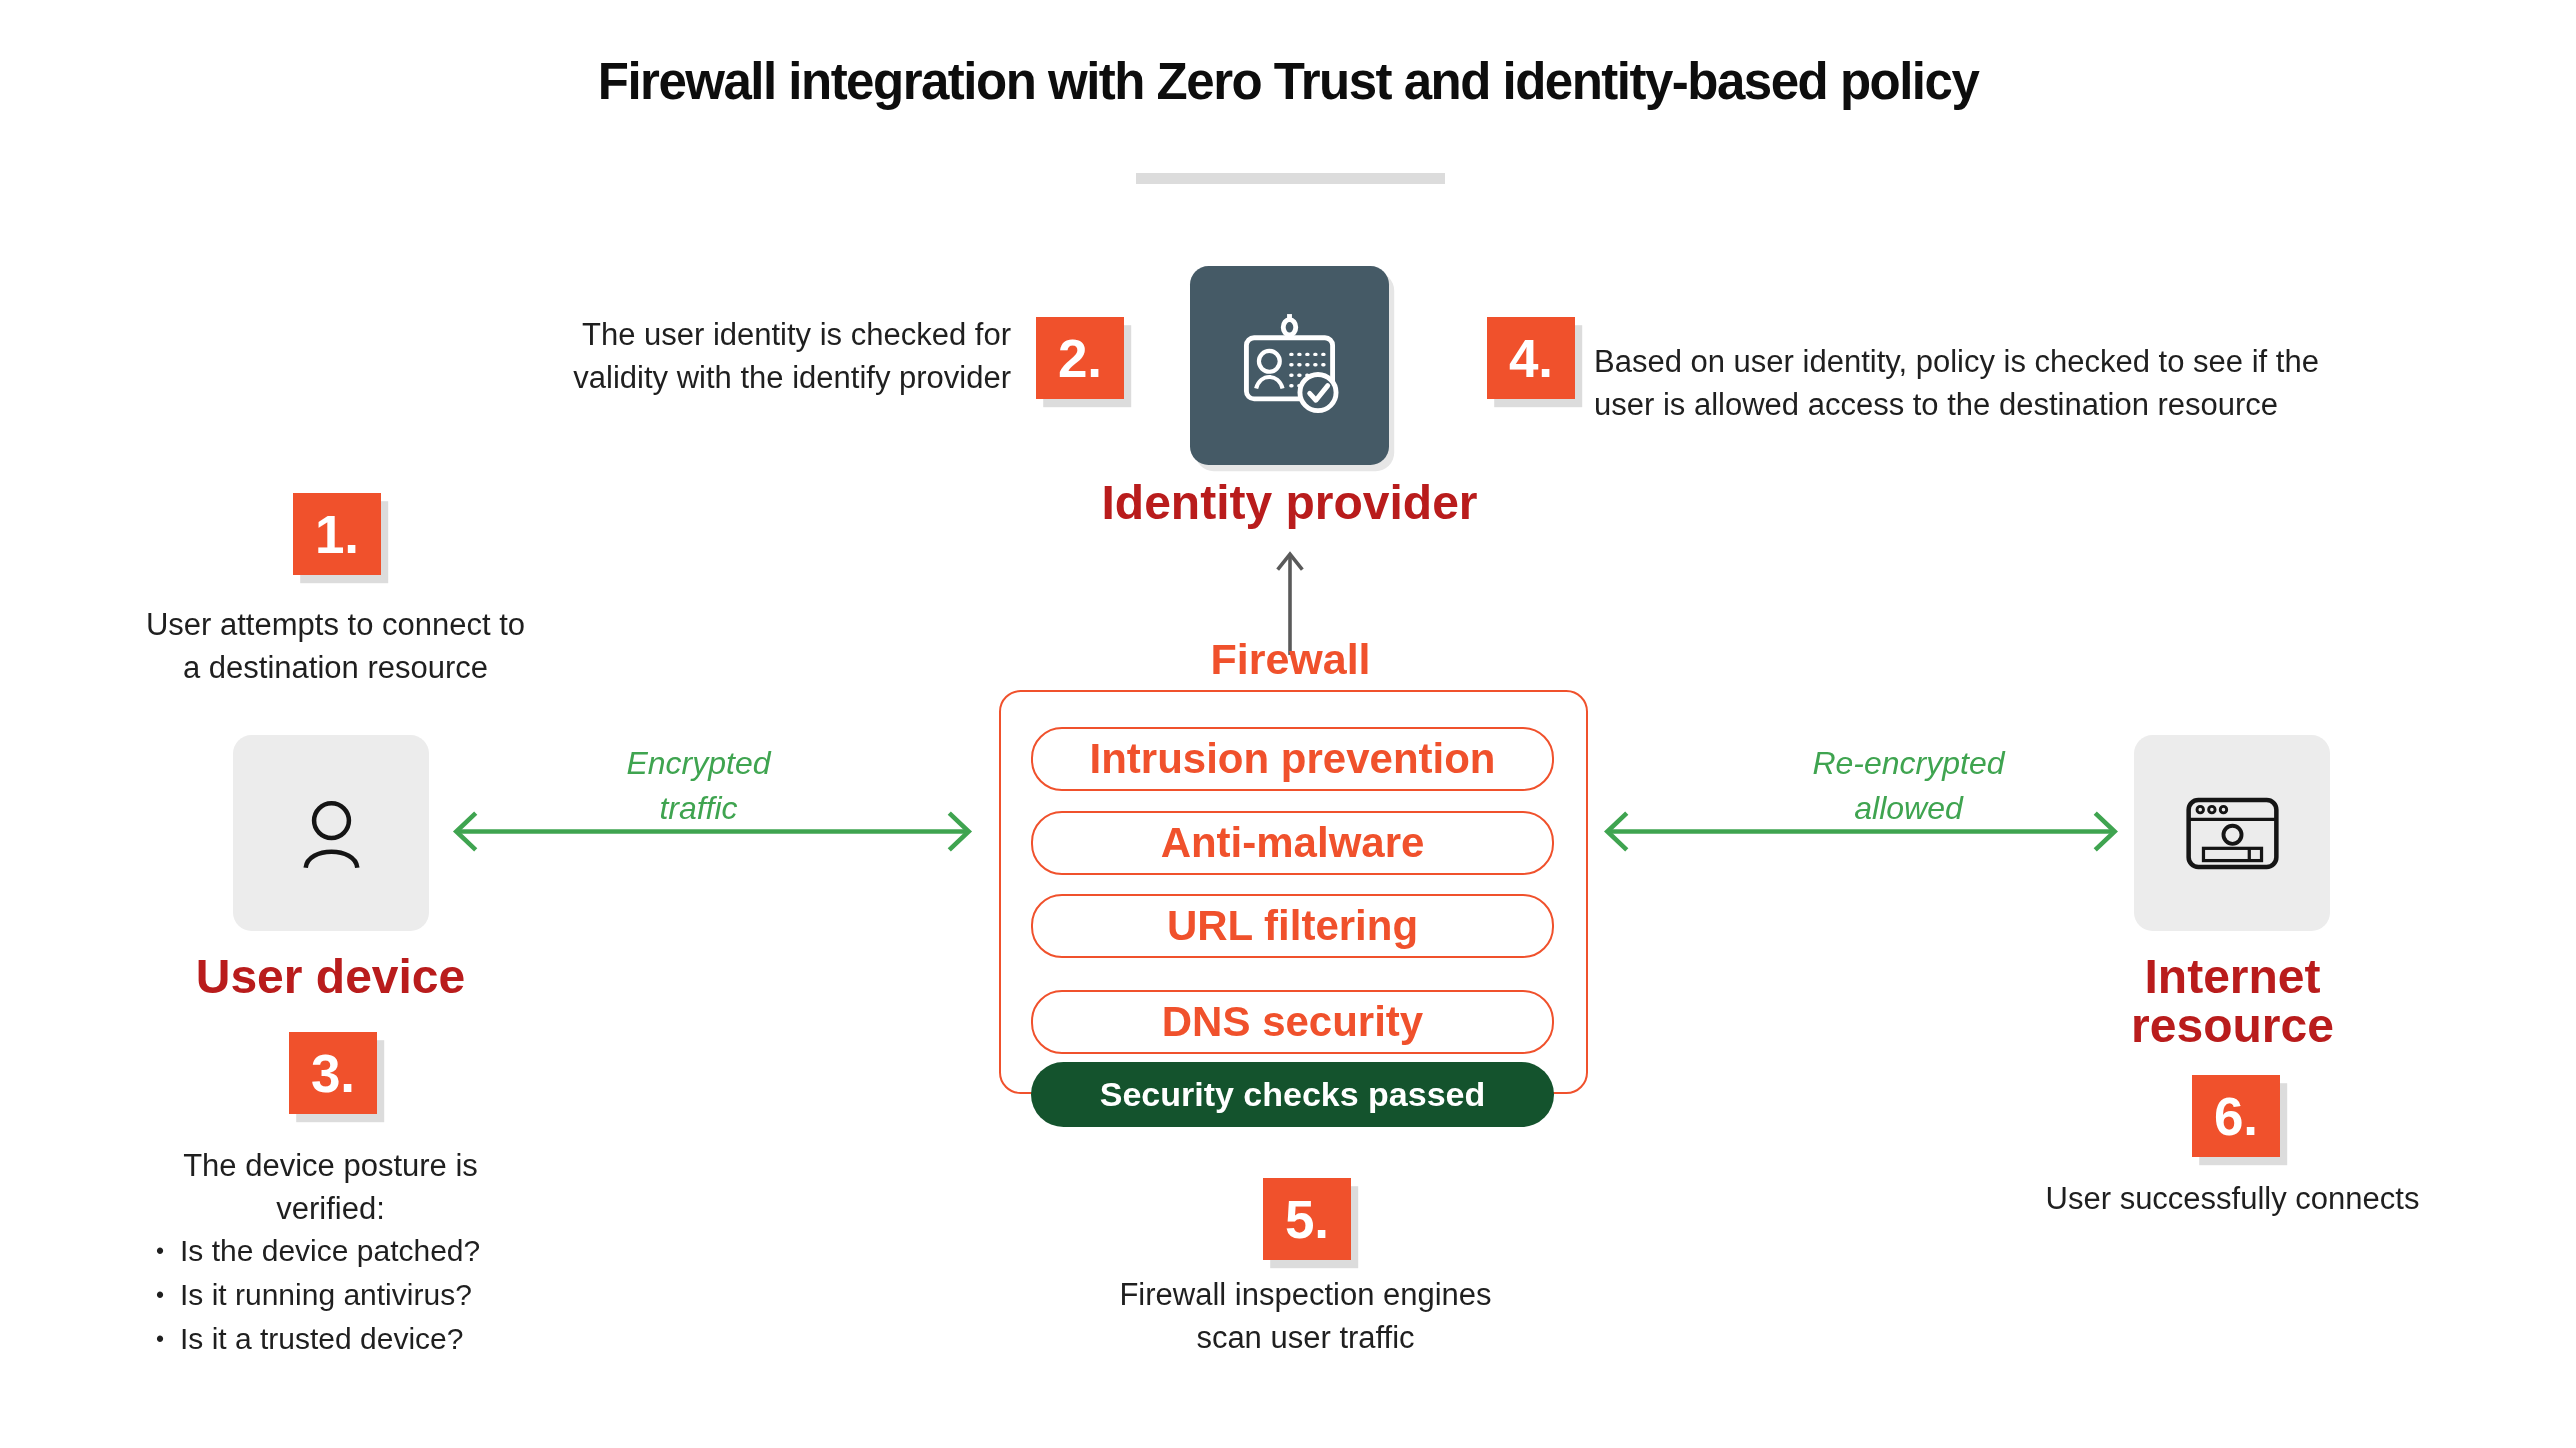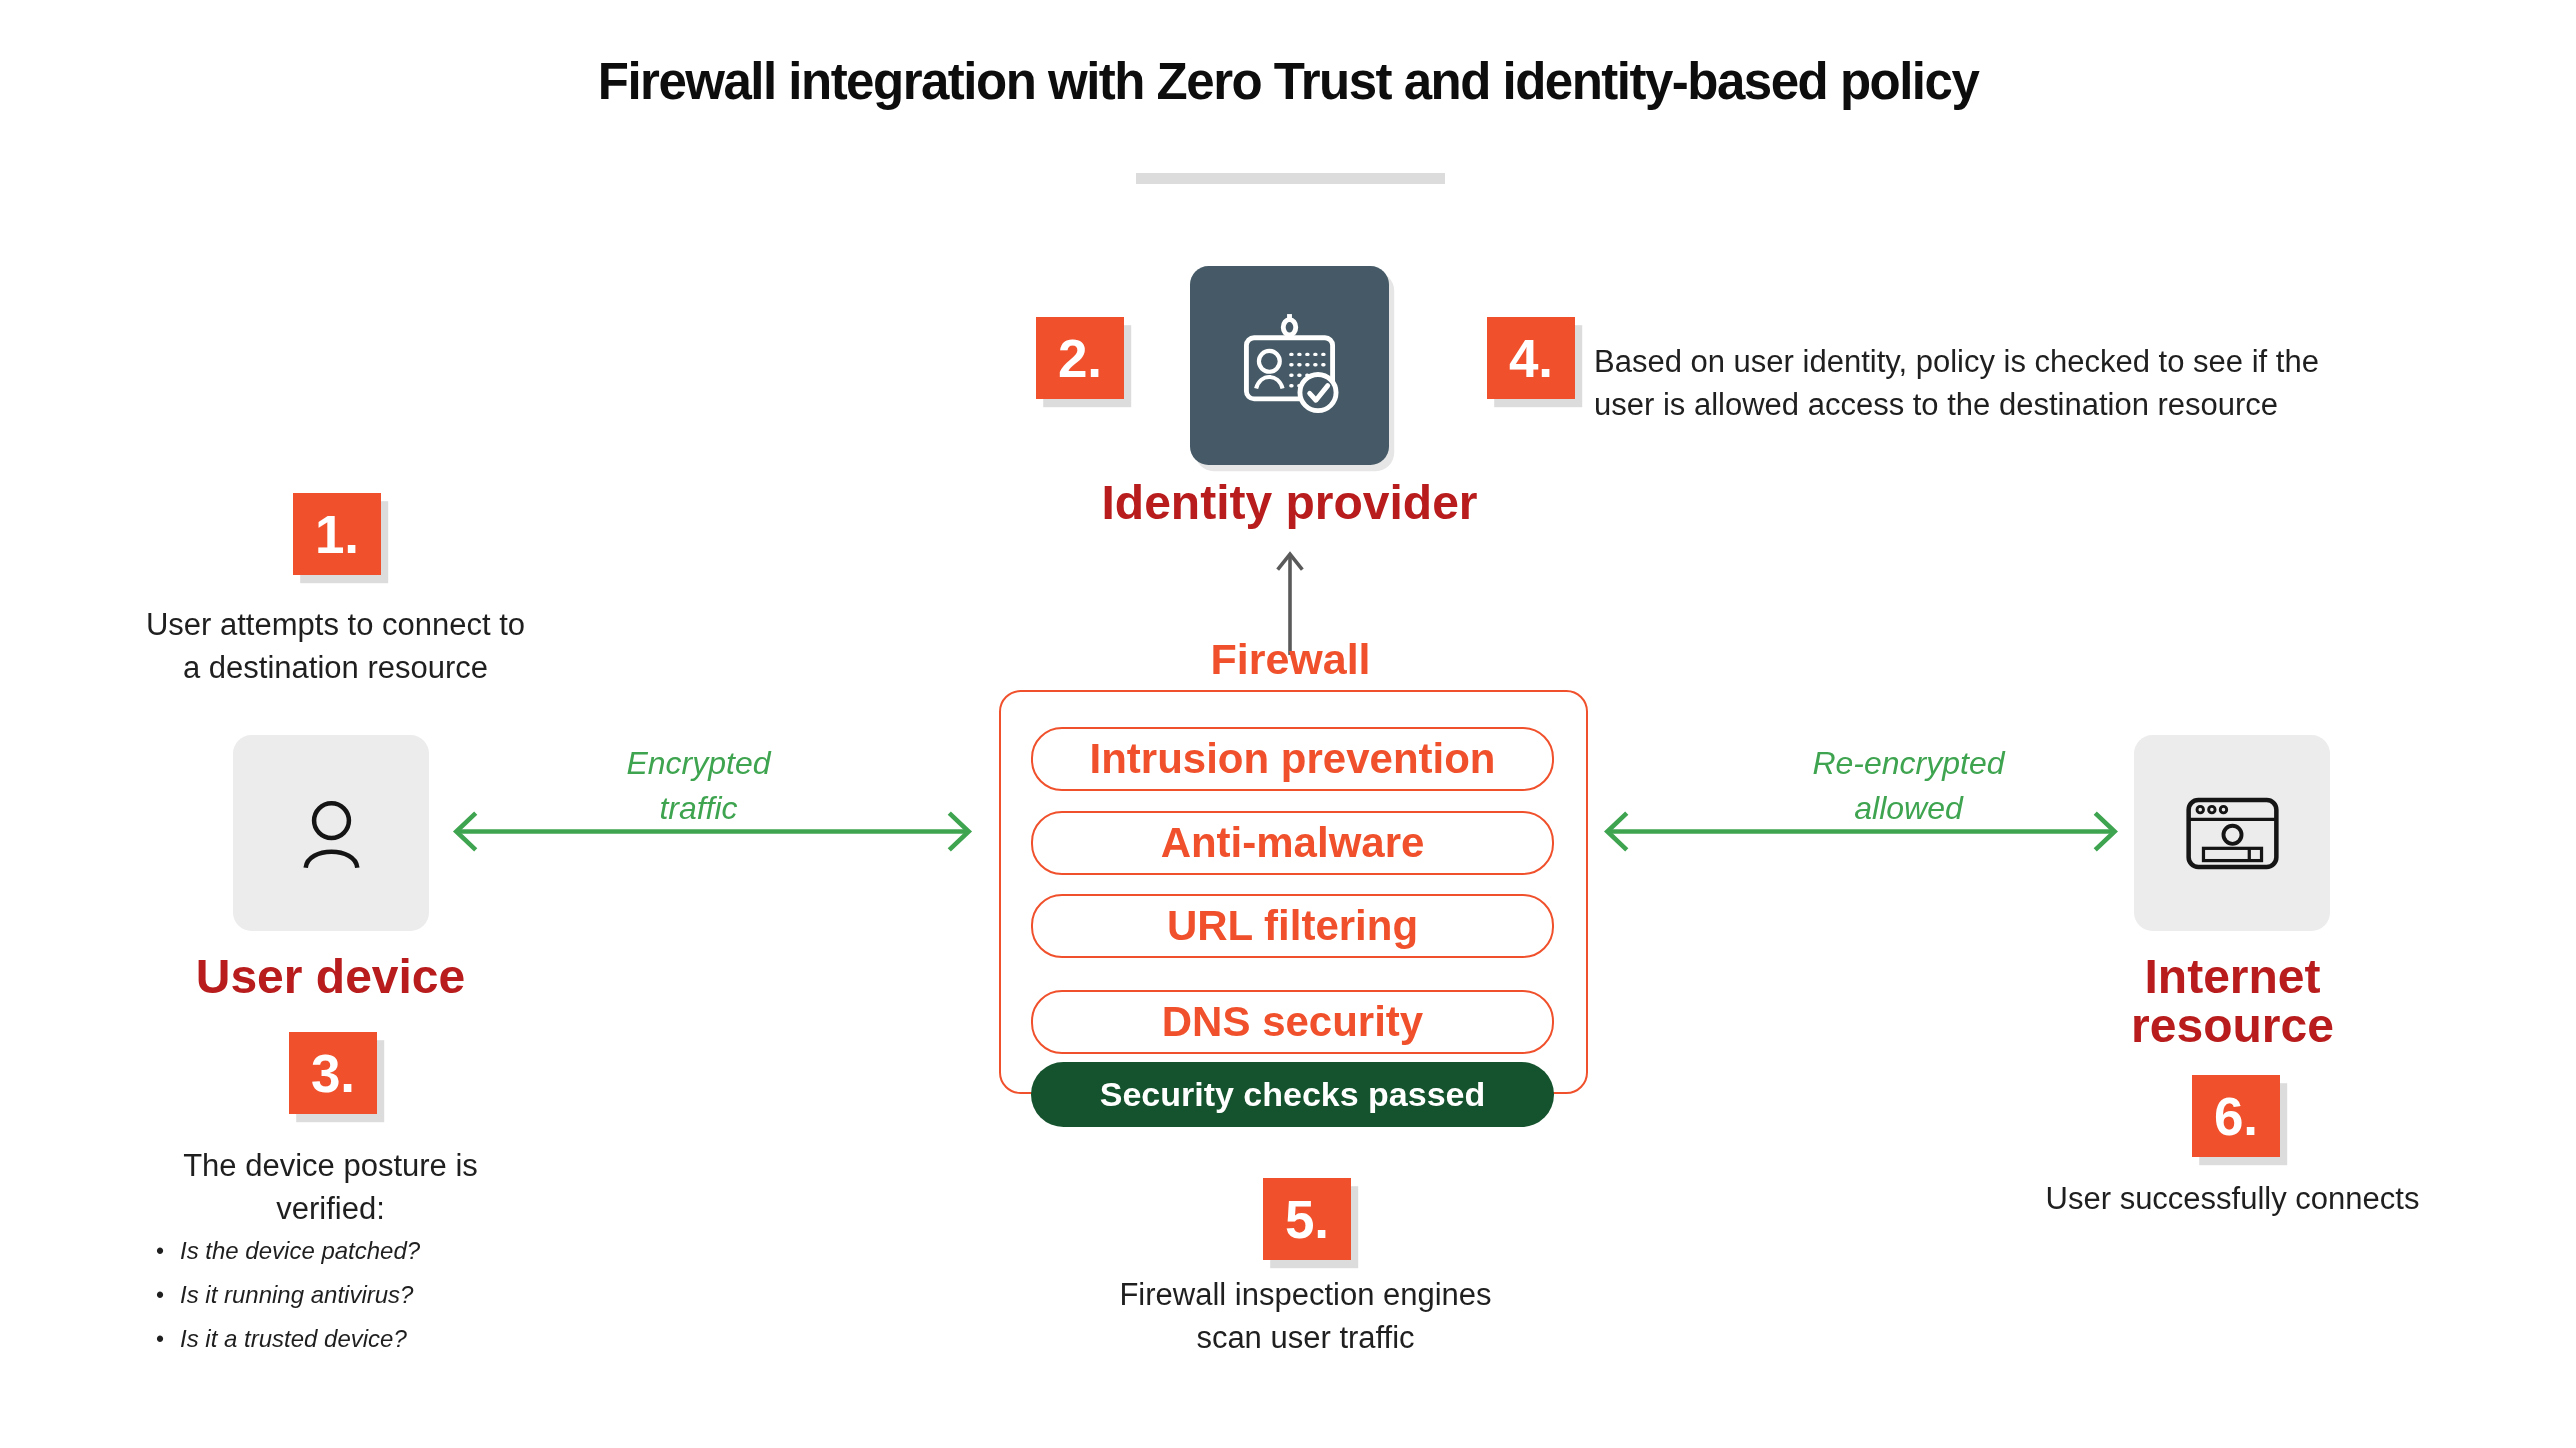--- a/index.html
+++ b/index.html
@@ -58,34 +58,36 @@
     background:#14532d;border-radius:33px;border:none;
     display:flex;align-items:center;justify-content:center;
     font-size:34px;font-weight:600;color:#ffffff;
   }
 
   
   .traffic-label{font-size:32px;font-style:italic;color:#3FA450;line-height:45px;text-align:center;}
 
   
   .bullets{left:131px;top:1229px;width:541px;}
-  .bullet-row{position:relative;padding-left:49px;font-size:24px;font-style:italic;
+  .bullet-row{position:relative;padding-left:49px;font-size:30px;
     line-height:44px;color:#1f1f1f;text-align:left;}
   .bullet-row::before{content:"\2022";position:absolute;left:25px;top:0;font-style:normal;font-size:23px;color:#1f1f1f;}
 
   svg{display:block;}
 </style>
 </head>
 <body>
 
 <div id="canvas">
 
   <div class="abs title">Firewall integration with Zero Trust and identity-based policy</div>
   <div class="abs title-underline"></div>
 
+  <div class="abs step-text right ml" style="left:464px;top:313px;width:547px;">The user identity is checked for
+validity with the identify provider</div>
   <div class="abs badge" style="left:1036px;top:317px;">
     <span>2.</span>
   </div>
 
   <div class="abs node-box idp-box">
     <span>
       <svg width="139" height="139" viewBox="0 0 200 200" fill="none" stroke="#ffffff" stroke-width="7">
         <line x1="100" y1="26" x2="100" y2="33"></line>
         <ellipse cx="100" cy="45" rx="9" ry="11"></ellipse>
         <rect x="38" y="60" width="124" height="88" rx="11"></rect>

